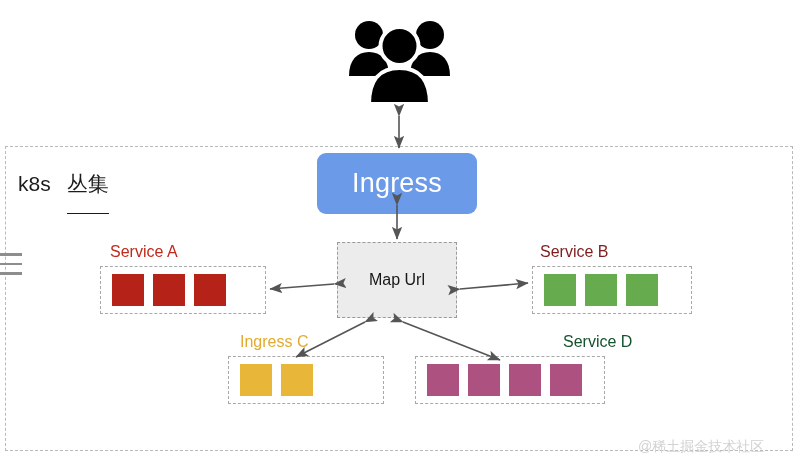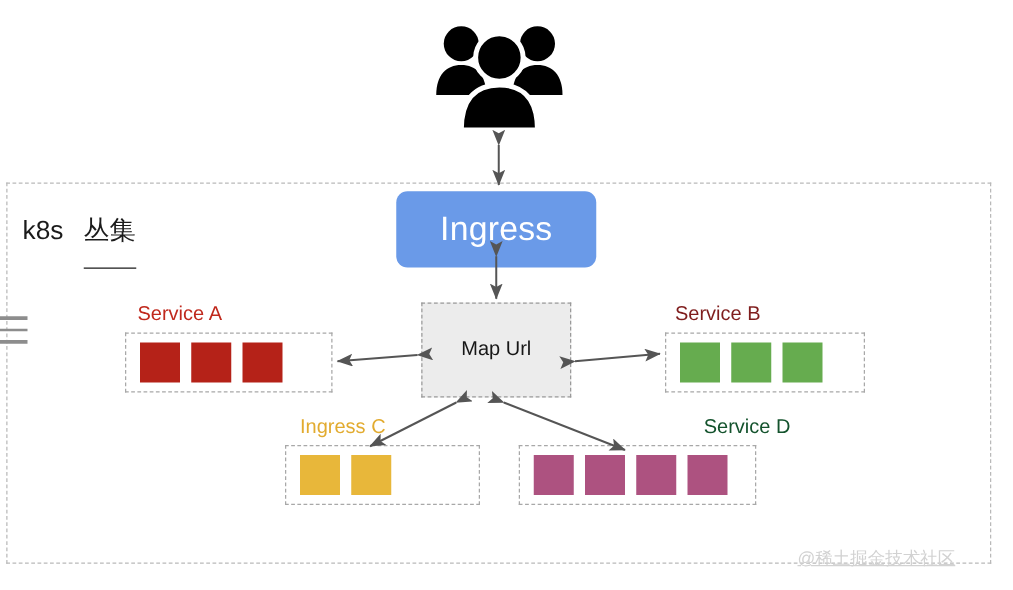--- a/index.html
+++ b/index.html
@@ -158,21 +158,20 @@
   #service-d .pod-box { left: 0px; top: 22px; width: 190px; height: 48px; }
 
   
   #watermark {
     position: absolute;
     left: 638px;
     top: 438px;
     font-size: 14px;
     color: #d2d2d2;
     white-space: nowrap;
-    text-decoration: underline;
   }
 </style>
 </head>
 <body>
 
 <div id="canvas">
 
   <div id="users-icon">
     <svg viewBox="0 0 105 100" width="105" height="100" aria-hidden="true">
       <g fill="#000000">

